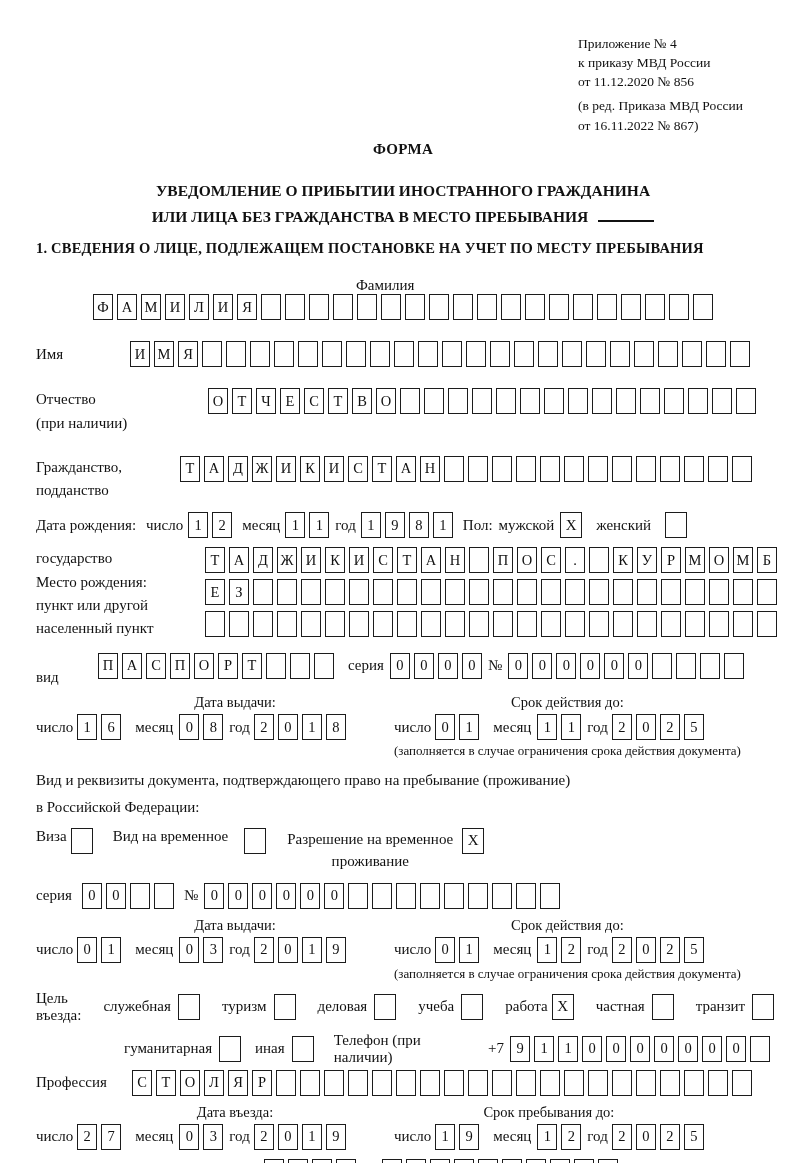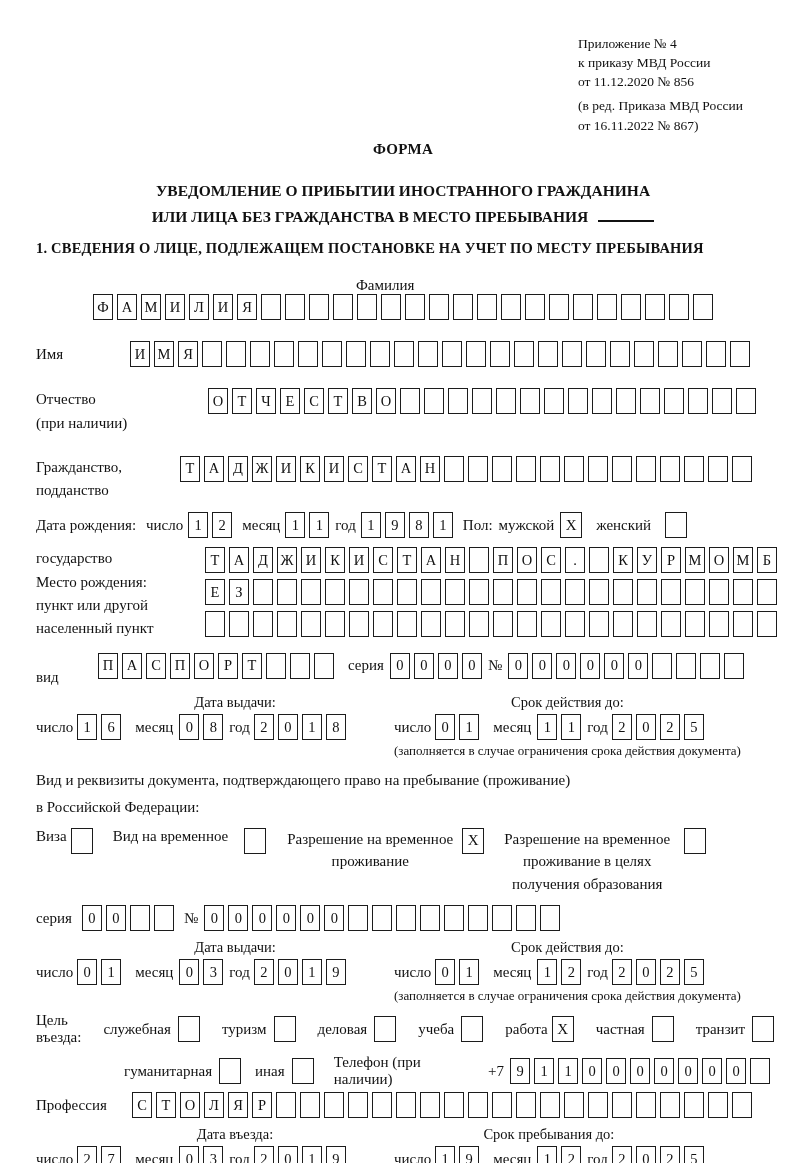--- a/index.html
+++ b/index.html
@@ -459,24 +459,20 @@
     <div class="permit-item">
       <span class="plbl">Вид на временное</span>
       <div class="cbx" style="margin-left:16px;"></div>
     </div>
     <div class="sp20"></div>
     <div class="permit-item">
       <span class="plbl pcenter pw170">Разрешение на временное проживание</span>
       <div class="cbx" style="margin-left:8px;">X</div>
     </div>
     <div class="sp14"></div>
-    <div class="permit-item">
-      <span class="plbl pcenter pw178">Разрешение на временное проживание в целях получения образования</span>
-      <div class="cbx" style="margin-left:8px;"></div>
-    </div>
   </div>
 
   <div class="row" style="margin-top:10px;">
     <span>серия</span>
     <div class="sp10"></div>
     <div class="cells">
         <div class="cell">0</div>
         <div class="cell">0</div>
         <div class="cell"></div>
         <div class="cell"></div>

